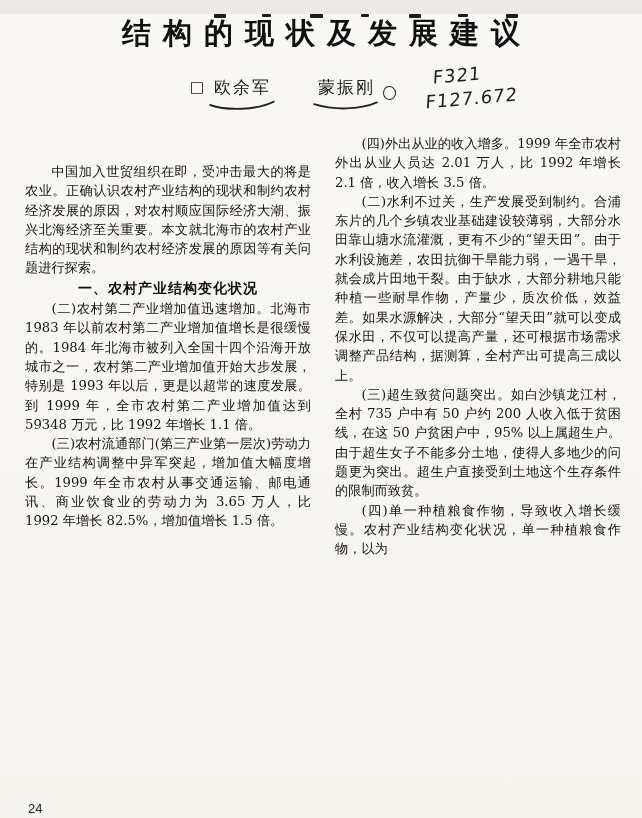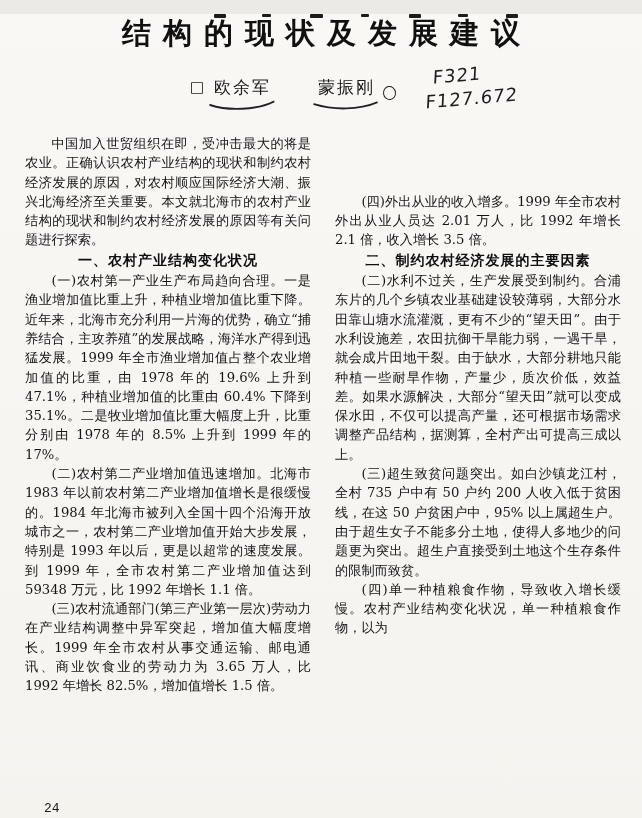--- a/index.html
+++ b/index.html
@@ -86,23 +86,23 @@
     font-size:14px;
     line-height:19.3px;
     font-weight:bold;
     text-align:center;
     text-indent:0;
     letter-spacing:1px;
     color:#0f0f0f;
   }
   .pageno{
     position:absolute;
-    left:44px;bottom:16px;
+    left:28px;bottom:16px;
     font-size:13px;
-    font-family:Liberation Mono, monospace;
+    font-family:Liberation Sans, sans-serif;
     color:#1a1a1a;
   }
 </style>
 </head>
 <body>
 
 <div class="sheet">
 
   <div class="top-crop">
     <i></i>
@@ -136,28 +136,26 @@
   <div class="handnote">
     <div>F321</div>
     <div>F127.672</div>
   </div>
 
   <div class="columns">
 
     <div class="col">
       <p>中国加入世贸组织在即，受冲击最大的将是农业。正确认识农村产业结构的现状和制约农村经济发展的原因，对农村顺应国际经济大潮、振兴北海经济至关重要。本文就北海市的农村产业结构的现状和制约农村经济发展的原因等有关问题进行探索。</p>
       <h2>一、农村产业结构变化状况</h2>
-      <p>(一)农村第一产业生产布局趋向合理。一是渔业增加值比重上升，种植业增加值比重下降。近年来，北海市充分利用一片海的优势，确立“捕养结合，主攻养殖”的发展战略，海洋水产得到迅猛发展。1999 年全市渔业增加值占整个农业增加值的比重，由 1978 年的 19.6% 上升到 47.1%，种植业增加值的比重由 60.4% 下降到 35.1%。二是牧业增加值比重大幅度上升，比重分别由 1978 年的 8.5% 上升到 1999 年的 17%。</p>
       <p>(二)农村第二产业增加值迅速增加。北海市 1983 年以前农村第二产业增加值增长是很缓慢的。1984 年北海市被列入全国十四个沿海开放城市之一，农村第二产业增加值开始大步发展，特别是 1993 年以后，更是以超常的速度发展。到 1999 年，全市农村第二产业增加值达到 59348 万元，比 1992 年增长 1.1 倍。</p>
       <p>(三)农村流通部门(第三产业第一层次)劳动力在产业结构调整中异军突起，增加值大幅度增长。1999 年全市农村从事交通运输、邮电通讯、商业饮食业的劳动力为 3.65 万人，比 1992 年增长 82.5%，增加值增长 1.5 倍。</p>
     </div>
 
     <div class="col">
       <p>(四)外出从业的收入增多。1999 年全市农村外出从业人员达 2.01 万人，比 1992 年增长 2.1 倍，收入增长 3.5 倍。</p>
-      <h2>二、制约农村经济发展的主要因素</h2>
       <p>(二)水利不过关，生产发展受到制约。合浦东片的几个乡镇农业基础建设较薄弱，大部分水田靠山塘水流灌溉，更有不少的“望天田”。由于水利设施差，农田抗御干旱能力弱，一遇干旱，就会成片田地干裂。由于缺水，大部分耕地只能种植一些耐旱作物，产量少，质次价低，效益差。如果水源解决，大部分“望天田”就可以变成保水田，不仅可以提高产量，还可根据市场需求调整产品结构，据测算，全村产出可提高三成以上。</p>
       <p>(三)超生致贫问题突出。如白沙镇龙江村，全村 735 户中有 50 户约 200 人收入低于贫困线，在这 50 户贫困户中，95% 以上属超生户。由于超生女子不能多分土地，使得人多地少的问题更为突出。超生户直接受到土地这个生存条件的限制而致贫。</p>
       <p>(四)单一种植粮食作物，导致收入增长缓慢。农村产业结构变化状况，单一种植粮食作物，以为</p>
     </div>
 
   </div>
 
   <div class="pageno">24</div>
 
 </div>

